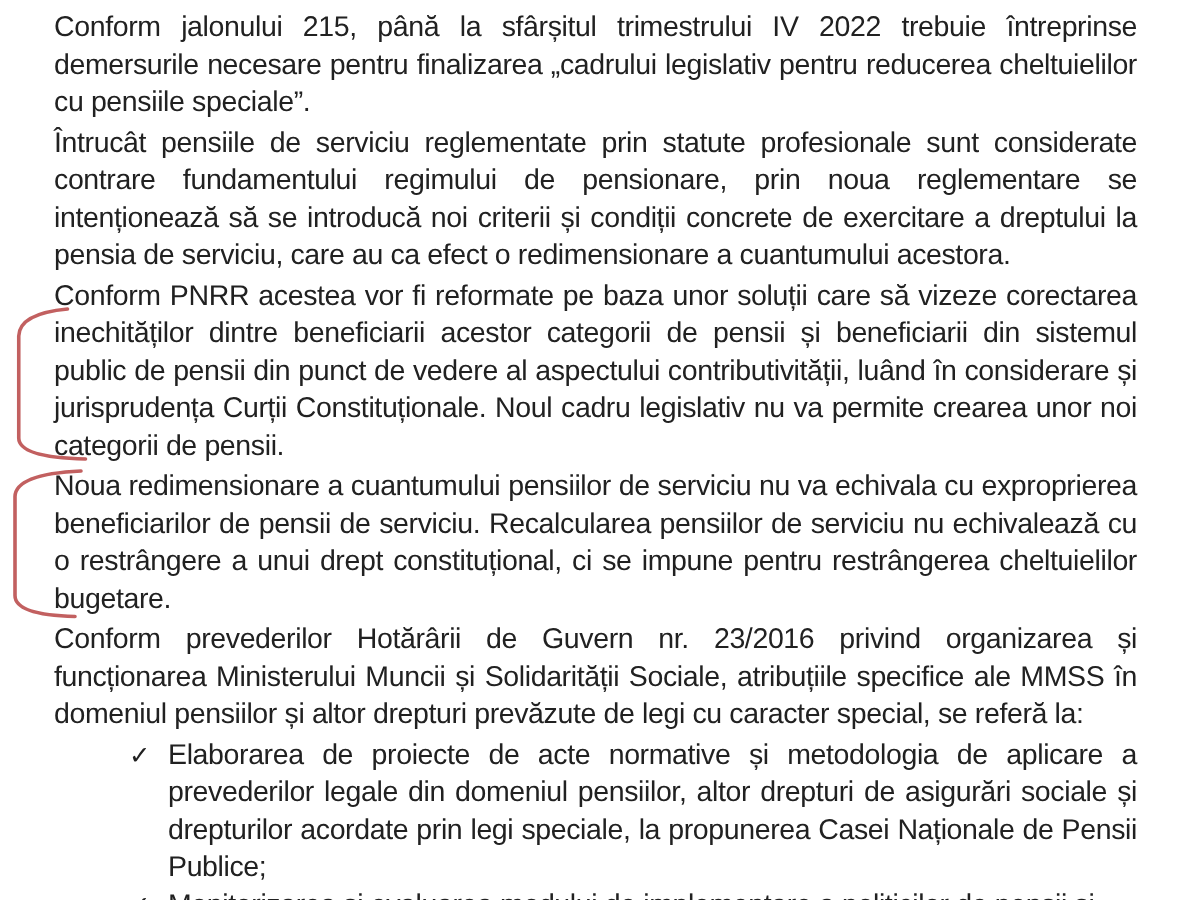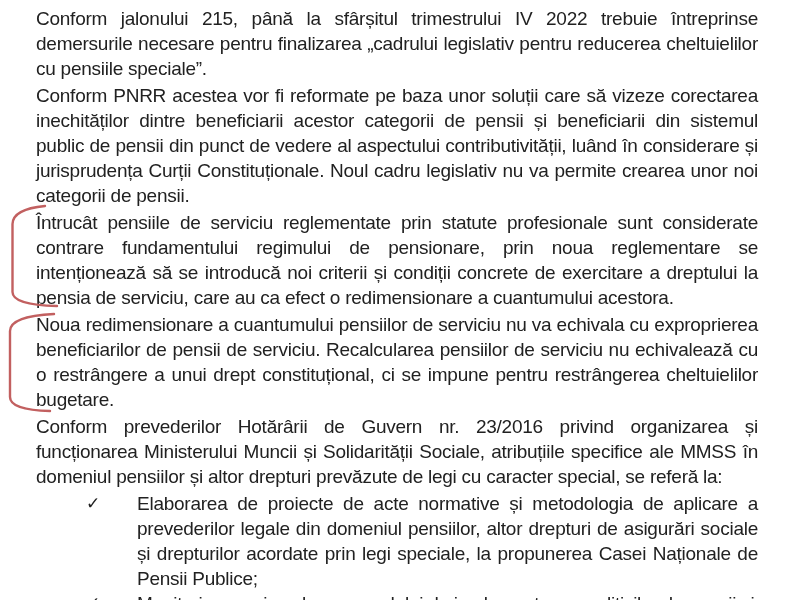--- a/index.html
+++ b/index.html
@@ -45,21 +45,20 @@
     flex: none;
     width: 26px;
     font-size: 17px;
     line-height: 25px;
     color: #212121;
   }
   .bullet-text {
     flex: 1;
     text-align: justify;
     text-align-last: left;
-    margin-left: 25px;
   }
   .annotation-layer {
     position: absolute;
     top: 0;
     left: 0;
     width: 792px;
     height: 600px;
     pointer-events: none;
   }
   .annotation-layer path {
@@ -67,22 +66,22 @@
     stroke-width: 2.4;
     stroke-linecap: round;
     stroke-linejoin: round;
   }
 </style>
 </head>
 <body>
 
 <div class="doc-content">
   <p>Conform jalonului 215, până la sfârșitul trimestrului IV 2022 trebuie întreprinse demersurile necesare pentru finalizarea „cadrului legislativ pentru reducerea cheltuielilor cu pensiile speciale”.</p>
+  <p>Întrucât pensiile de serviciu reglementate prin statute profesionale sunt considerate contrare fundamentului regimului de pensionare, prin noua reglementare se intenționează să se introducă noi criterii și condiții concrete de exercitare a dreptului la pensia de serviciu, care au ca efect o redimensionare a cuantumului acestora.</p>
   <p>Conform PNRR acestea vor fi reformate pe baza unor soluții care să vizeze corectarea inechităților dintre beneficiarii acestor categorii de pensii și beneficiarii din sistemul public de pensii din punct de vedere al aspectului contributivității, luând în considerare și jurisprudența Curții Constituționale. Noul cadru legislativ nu va permite crearea unor noi categorii de pensii.</p>
-  <p>Întrucât pensiile de serviciu reglementate prin statute profesionale sunt considerate contrare fundamentului regimului de pensionare, prin noua reglementare se intenționează să se introducă noi criterii și condiții concrete de exercitare a dreptului la pensia de serviciu, care au ca efect o redimensionare a cuantumului acestora.</p>
   <p>Noua redimensionare a cuantumului pensiilor de serviciu nu va echivala cu exproprierea beneficiarilor de pensii de serviciu. Recalcularea pensiilor de serviciu nu echivalează cu o restrângere a unui drept constituțional, ci se impune pentru restrângerea cheltuielilor bugetare.</p>
   <p>Conform prevederilor Hotărârii de Guvern nr. 23/2016 privind organizarea și funcționarea Ministerului Muncii și Solidarității Sociale, atribuțiile specifice ale MMSS în domeniul pensiilor și altor drepturi prevăzute de legi cu caracter special, se referă la:</p>
 
   <div class="bullet-list">
     <div class="bullet-item">
       <span class="bullet-check">✓</span>
       <div class="bullet-text">Elaborarea de proiecte de acte normative și metodologia de aplicare a prevederilor legale din domeniul pensiilor, altor drepturi de asigurări sociale și drepturilor acordate prin legi speciale, la propunerea Casei Naționale de Pensii Publice;</div>
     </div>
     <div class="bullet-item">
       <span class="bullet-check">✓</span>

